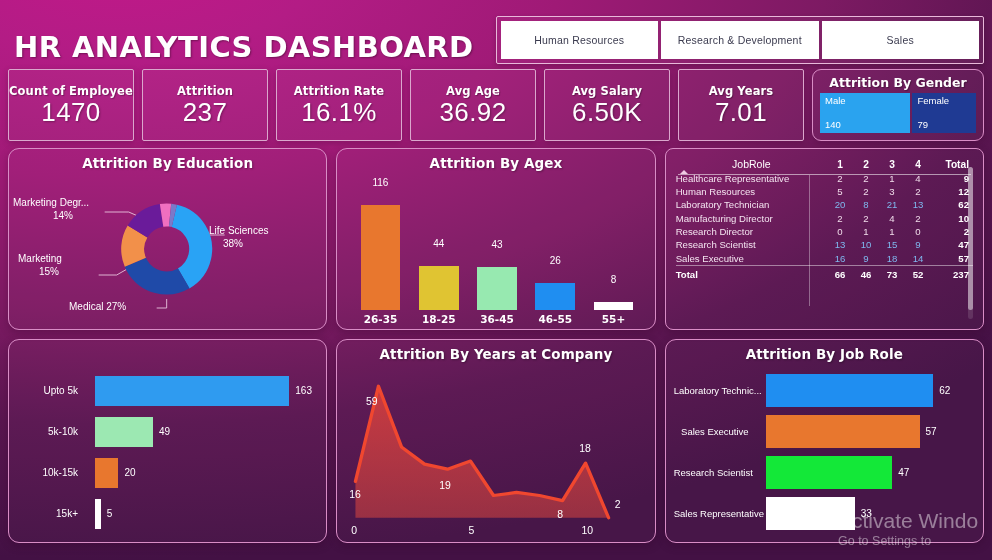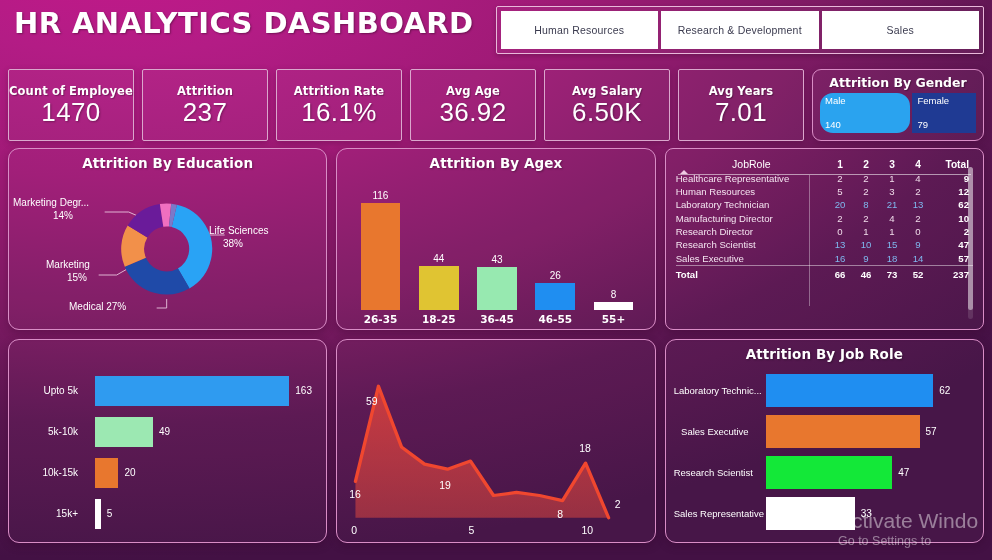--- a/index.html
+++ b/index.html
@@ -21,21 +21,21 @@
 
   .dashboard {
     position: absolute;
     inset: 0;
     padding: 6px 8px 8px 8px;
   }
 
   
   .header {
     display: flex;
-    align-items: flex-start;
+    align-items: flex-end;
     height: 58px;
     gap: 10px;
   }
   .title {
     font-size: 29px;
     font-weight: bold;
     letter-spacing: 0.4px;
     color: #ffffff;
     text-shadow: 1px 1px 2px rgba(0,0,0,0.35);
     padding-left: 6px;
@@ -126,21 +126,21 @@
     gap: 2px;
   }
   .gtile {
     display: flex;
     flex-direction: column;
     justify-content: space-between;
     padding: 2px 4px 3px 5px;
     font-size: 10px;
     color: #ffffff;
   }
-  .gtile.male { flex: 0 0 58%; background: #2aa3ef; border-radius: 13px; }
+  .gtile.male { flex: 0 0 58%; background: #2aa3ef; }
   .gtile.female { flex: 1 1 auto; background: #1f3a93; }
   .gtile-name { font-size: 9.5px; }
   .gtile-val  { font-size: 9.5px; }
 
   
   .grid {
     display: grid;
     grid-template-columns: 1fr 1fr 1fr;
     grid-template-rows: 182px 204px;
     gap: 9px;
@@ -187,21 +187,21 @@
     justify-content: space-between;
   }
   .col-item {
     flex: 1 1 0;
     display: flex;
     flex-direction: column;
     align-items: center;
     height: 100%;
     justify-content: flex-end;
   }
-  .col-val { font-size: 10px; margin-bottom: 2px; color:#ffffff; }
+  .col-val { font-size: 10px; margin-bottom: 17px; color:#ffffff; }
   .col-bar { width: 68%; }
   .col-cat { font-size: 10.5px; font-weight: bold; margin-top: 3px; font-family:"DejaVu Sans", sans-serif; }
 
   
   .matrix { position: absolute; inset: 8px 10px 6px 10px; font-size: 9.6px; }
   .matrix table { width: 100%; border-collapse: collapse; }
   .matrix th, .matrix td { padding: 1.2px 0; }
   .mx-head th { font-size: 10.2px; font-weight: bold; color:#ffffff; }
   .mx-head .role-h { text-align: center; font-weight: normal; font-size: 10.5px; position: relative; }
   .sort-tri {
@@ -363,21 +363,21 @@
 
               <circle r="34" fill="none" stroke="#7b79c9" stroke-width="23" stroke-dasharray="4.3 209.3" transform="rotate(275.8)"></circle>
             </g>
           </svg>
 
           <div class="donut-label" style="left:-4px; top:22px;">
             <span>Marketing Degr...</span>
             <span class="pct" style="padding-left:40px">14%</span>
           </div>
 
-          <div class="donut-label" style="left:1px; top:84px;margin-left:28px;">
+          <div class="donut-label" style="left:1px; top:78px;">
             <span>Marketing</span>
             <span class="pct" style="padding-left:21px">15%</span>
           </div>
 
           <div class="donut-label" style="left:192px; top:50px;">
             <span>Life Sciences</span>
             <span class="pct" style="padding-left:14px">38%</span>
           </div>
 
           <div class="donut-label" style="left:52px; top:126px;">
@@ -547,20 +547,21 @@
           <div class="hbar-track">
             <div class="hbar-fill" style="width:2.6%;background:#ffffff"></div>
             <div class="hbar-val">5</div>
           </div>
         </div>
 
       </div>
     </div>
 
     <div class="card">
+      <div class="card-title">Attrition By Years at Company</div>
       <div class="line-chart">
         <svg viewBox="0 0 290 168" preserveAspectRatio="none">
           <defs>
             <linearGradient id="areaFill" x1="0" y1="0" x2="0" y2="1">
               <stop offset="0%" stop-color="#e8443a" stop-opacity="0.78"></stop>
               <stop offset="100%" stop-color="#d8453f" stop-opacity="0.55"></stop>
             </linearGradient>
           </defs>
 
           <path d="M10,112 L32,18 L54,78 L76,95 L98,100 L120,92 L142,126 L164,123 L186,126 L208,131 L230,94 L252,148 L252,148 L10,148 Z" fill="url(#areaFill)"></path>

